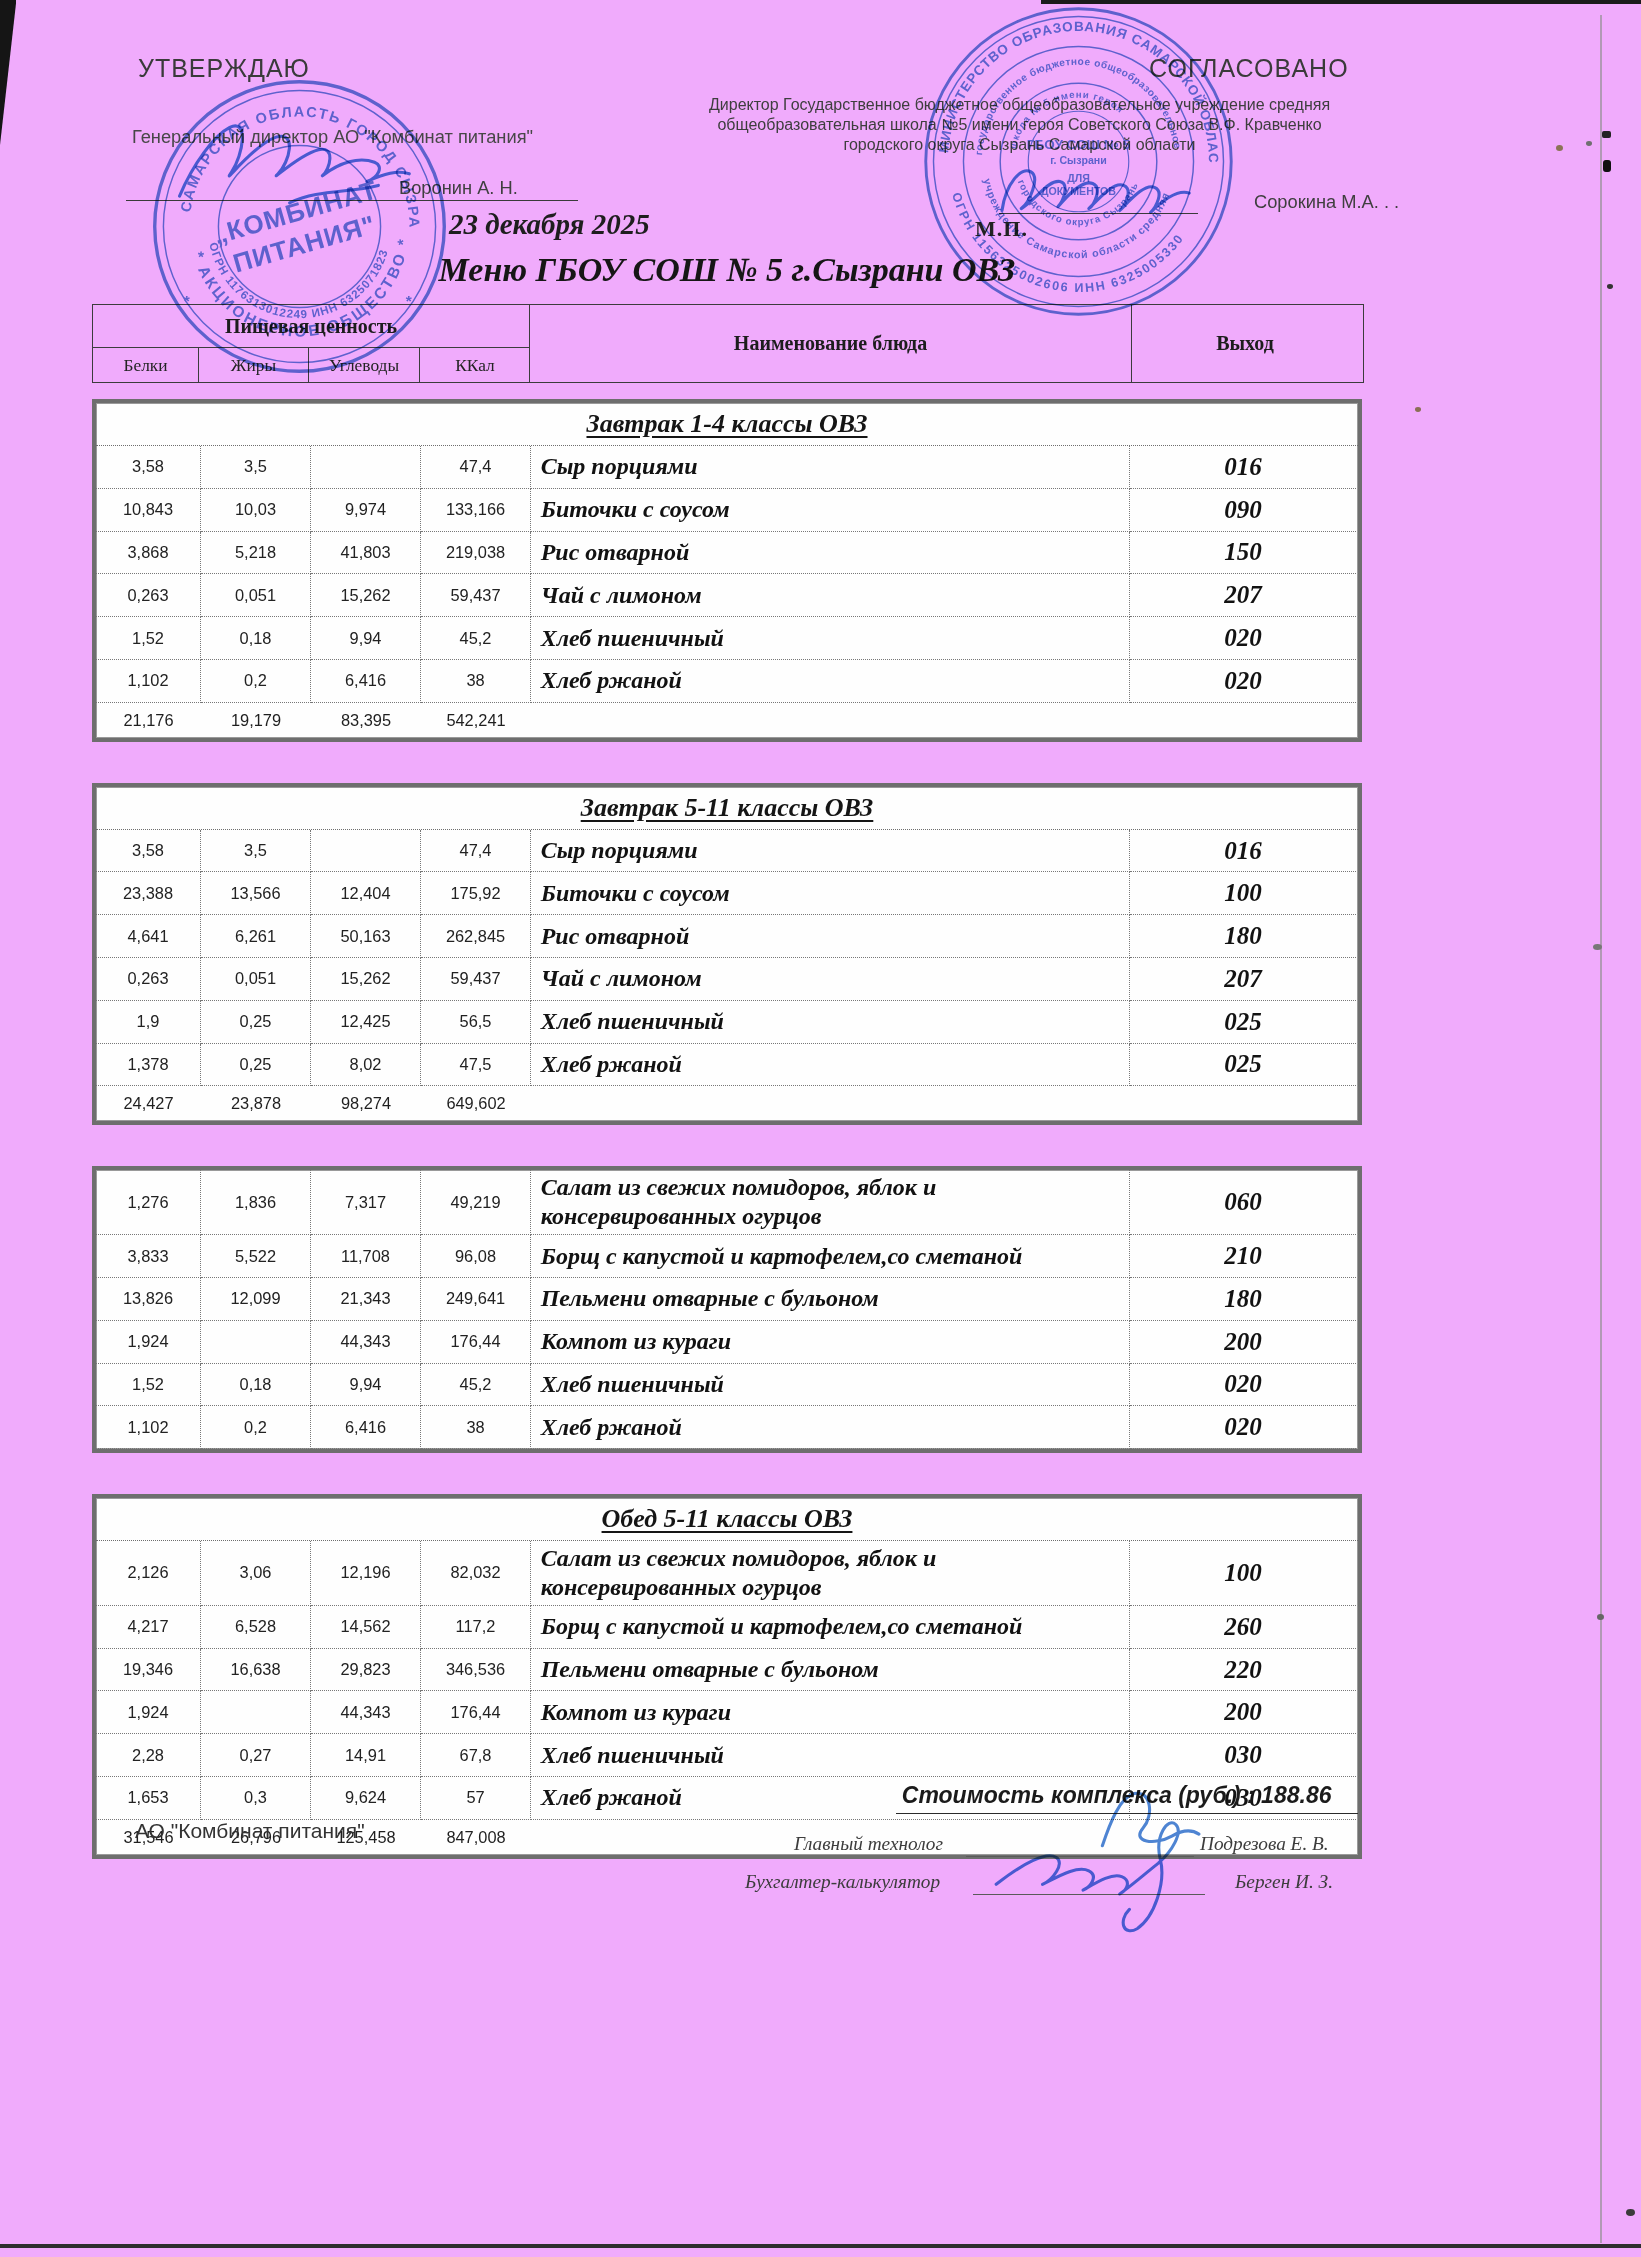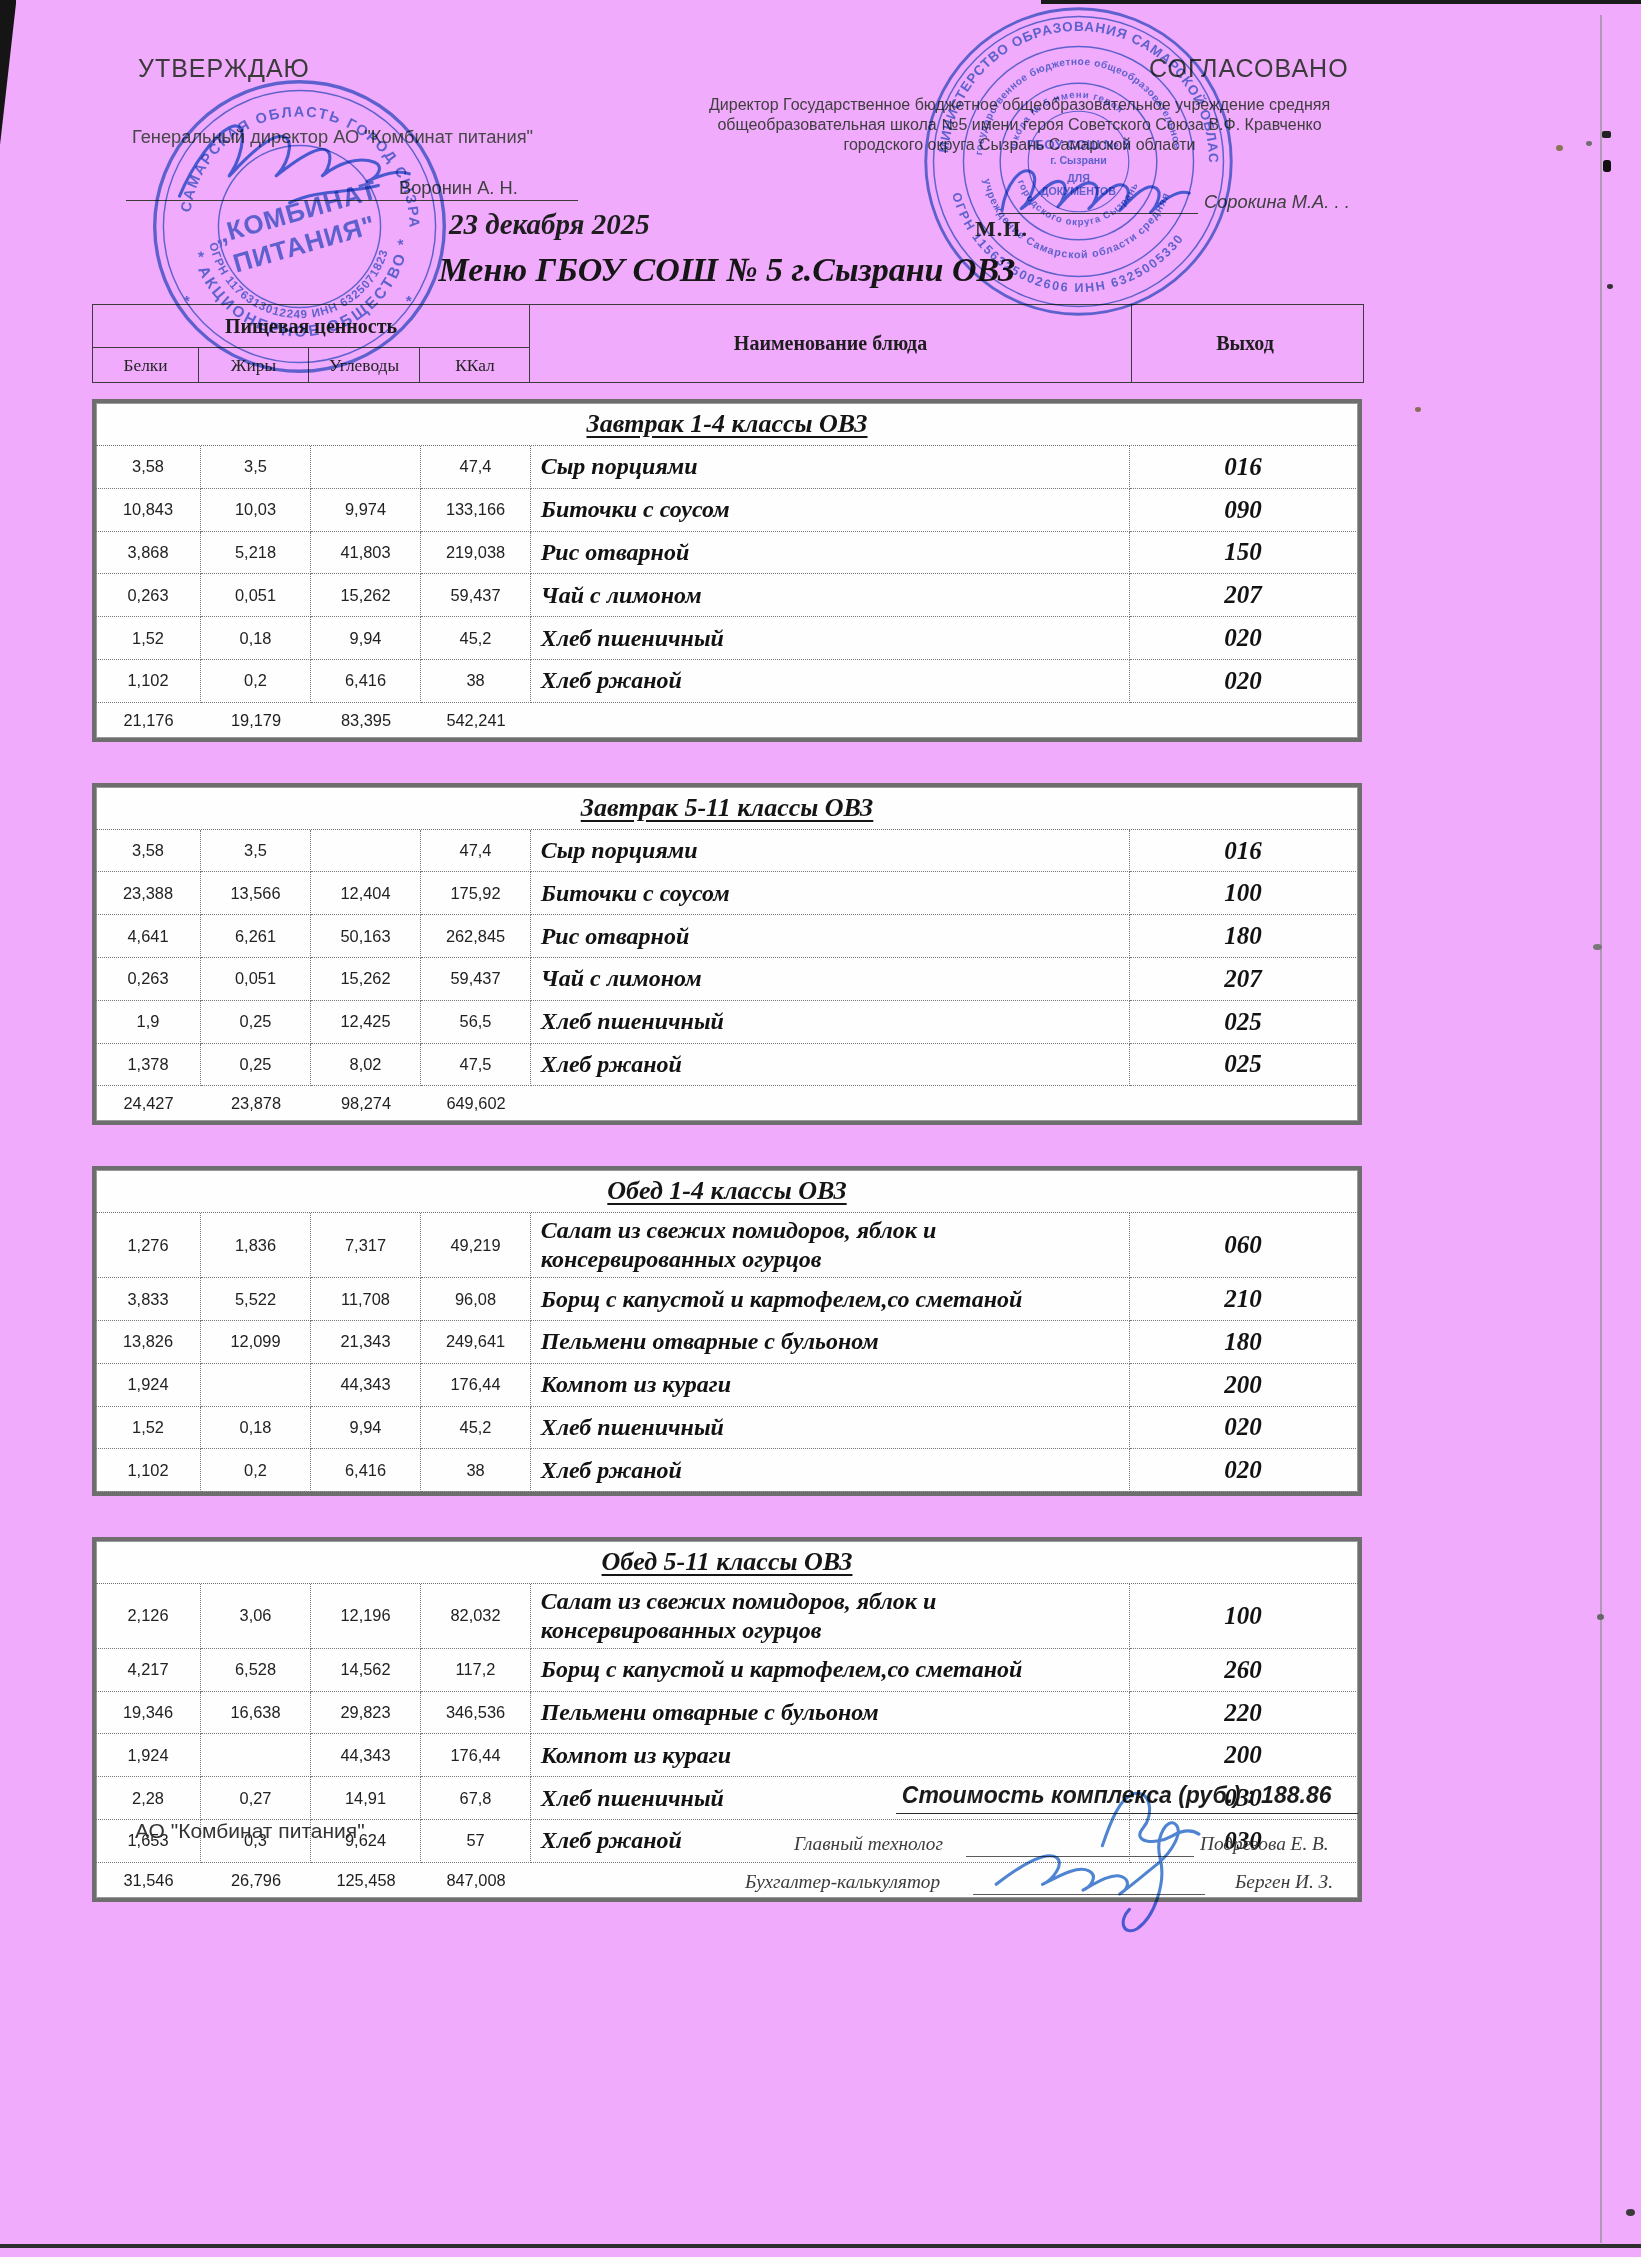--- a/index.html
+++ b/index.html
@@ -94,21 +94,21 @@
   <div class="abs h-signer" style="left:399px;top:177px;">Воронин А. Н.</div>
   <div class="abs sig-line" style="left:126px;top:200px;width:452px;"></div>
   <div class="abs h-date" style="left:449px;top:208px;">23 декабря 2025</div>
 
   <div class="abs h-approve" style="left:1149px;top:54px;">СОГЛАСОВАНО</div>
   <div class="abs h-agreeblock" style="left:676px;top:95px;">
     <div>Директор Государственное бюджетное общеобразовательное учреждение средняя</div>
     <div>общеобразовательная школа №5 имени героя Советского Союза В.Ф. Кравченко</div>
     <div>городского округа Сызрань Самарской области</div>
   </div>
-  <div class="abs h-signer" style="left:1204px;top:191px;font-style:italic;">Сорокина М.А. . .</div>
+  <div class="abs h-signer" style="left:1254px;top:191px;">Сорокина М.А. . .</div>
   <div class="abs sig-line" style="left:999px;top:213px;width:199px;border-bottom-width:1.4px;"></div>
   <div class="abs mp" style="left:975px;top:216px;">М.П.</div>
 
   <div class="abs doc-title" style="left:92px;top:251px;">Меню ГБОУ СОШ № 5 г.Сызрани ОВЗ</div>
 
   <div class="abs header-table">
     <div class="ht-nutrition">Пищевая ценность</div>
     <div class="ht-sub">
       <div>Белки</div>
       <div>Жиры</div>
@@ -254,23 +254,20 @@
       <div class="c">23,878</div>
       <div class="c">98,274</div>
       <div class="c">649,602</div>
       <div></div>
       <div></div>
     </div>
   </div>
     </div>
 
     <div class="menu-table">
-      <div class="section-title">
-        <span class="section-title-text">Обед 1-4 классы ОВЗ</span>
-      </div>
       <div class="rows">
     <div class="row">
       <div class="c num">1,276</div>
       <div class="c num">1,836</div>
       <div class="c num">7,317</div>
       <div class="c num">49,219</div>
       <div class="c dish">Салат из свежих помидоров, яблок и консервированных огурцов</div>
       <div class="c out">060</div>
     </div>
 

